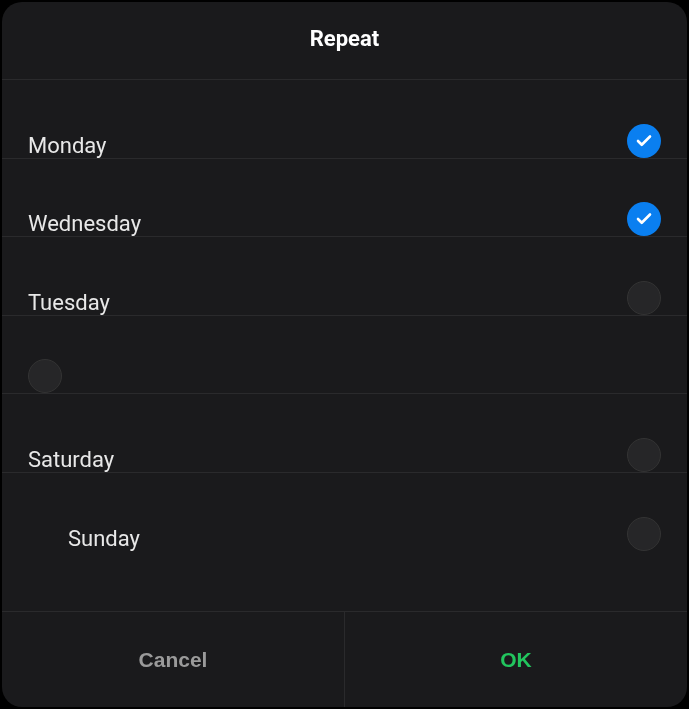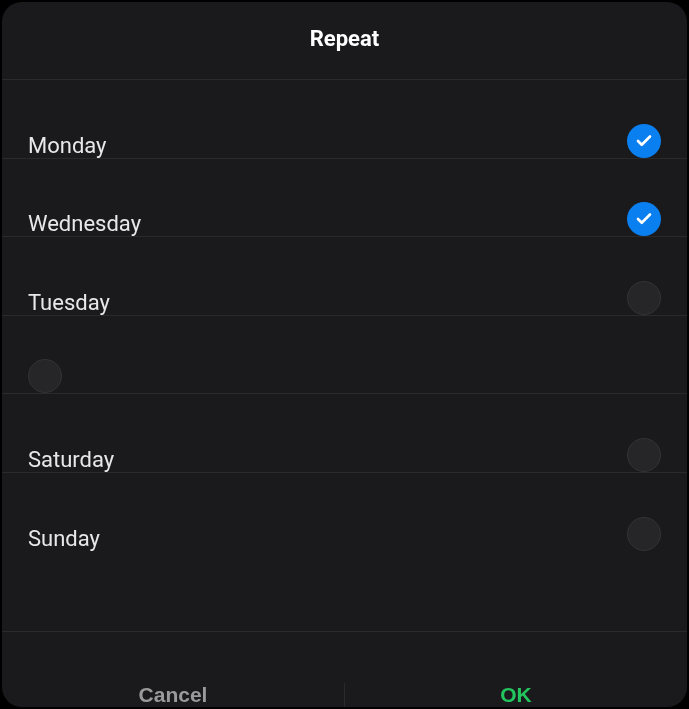--- a/index.html
+++ b/index.html
@@ -37,21 +37,21 @@
     }
     .day-row {
       display: flex;
       align-items: flex-end;
       justify-content: space-between;
       padding: 0 26px;
       height: 78.5px;
       border-bottom: 1px solid #2a2a2c;
       cursor: pointer;
     }
-    .day-row:last-child { border-bottom: none; }
+    .day-row:last-child { border-bottom: none; margin-left: 40px; }
     .day-label {
       color: #e8e8e8;
       font-size: 22px;
       font-weight: 400;
     }
     .check-indicator {
       width: 34px;
       height: 34px;
       border-radius: 50%;
       display: flex;
@@ -66,22 +66,21 @@
       background: #262628;
       border: 1px solid #333;
     }
     .check-indicator svg {
       width: 18px;
       height: 18px;
     }
     .footer {
       display: flex;
       border-top: 1px solid #2a2a2c;
-      height: 76px;
-      align-items: flex-end;
+      height: 96px;
     }
     .footer-btn {
       flex: 1;
       display: flex;
       align-items: center;
       justify-content: center;
       font-size: 21px;
       font-weight: 700;
       cursor: pointer;
       background: transparent;

